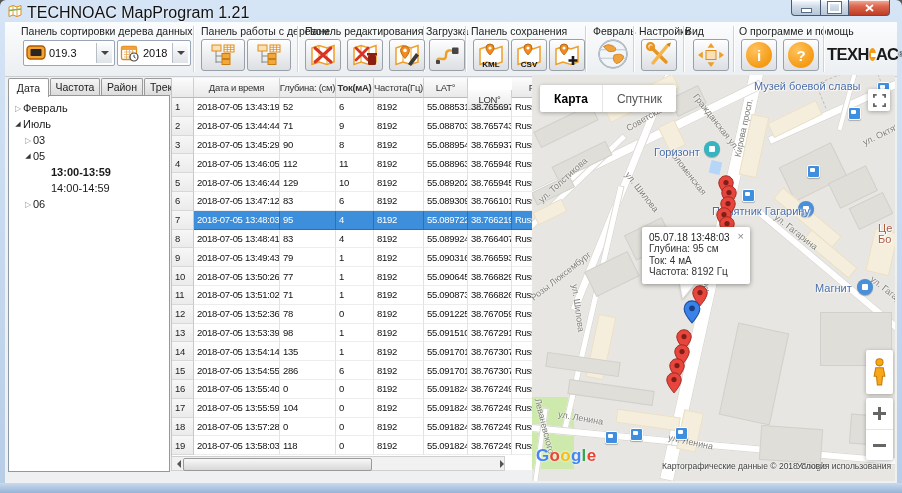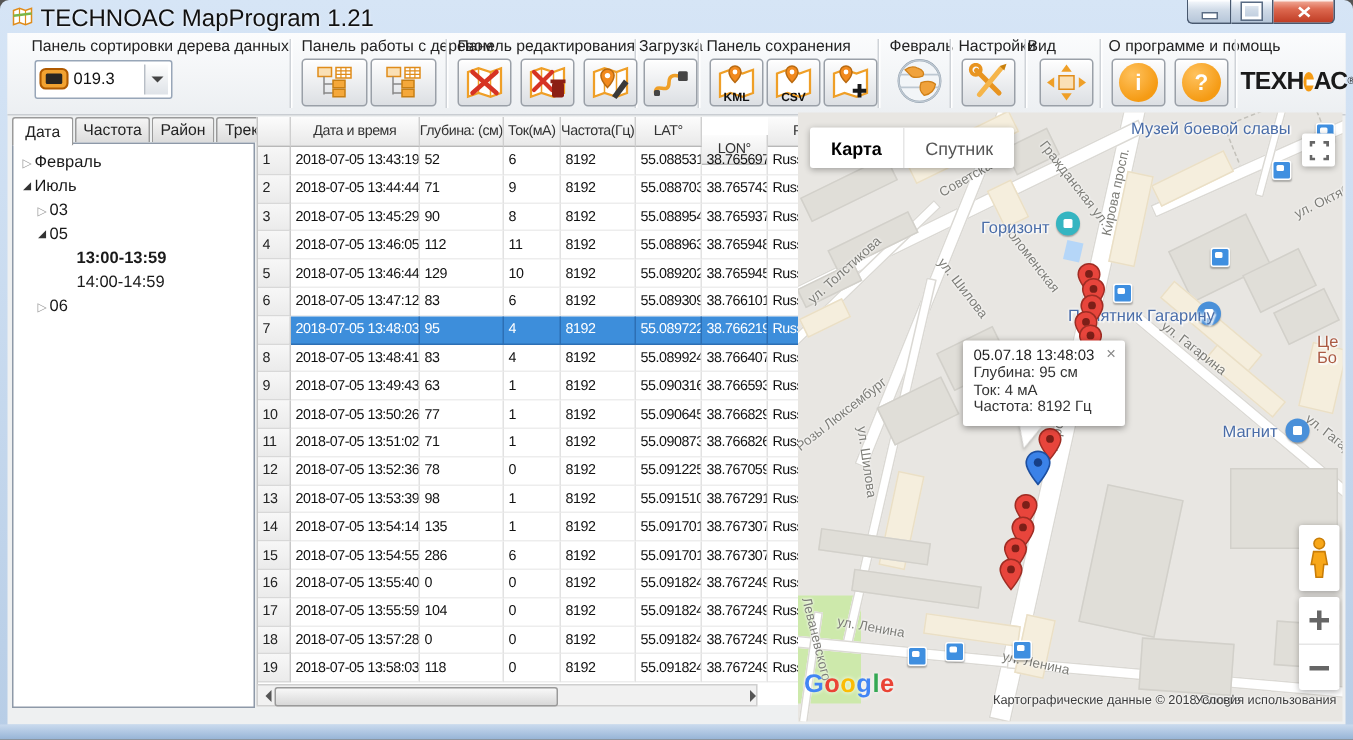--- a/index.html
+++ b/index.html
@@ -176,20 +176,33 @@
     <div class="combo" style="left:18px;width:86px">
       <svg width="20" height="16" viewBox="0 0 20 16">
           <rect x="1" y="1" width="18" height="13" rx="3.5" fill="#f2a230" stroke="#b05a00" stroke-width="1.4"></rect>
           <rect x="4.5" y="4" width="11" height="7" rx="1" fill="#2a2622"></rect>
         </svg>
       <span>019.3</span>
       <span class="combo-arrow">
           <i></i>
         </span>
     </div>
+    <div class="combo" style="left:112px;width:68px">
+      <svg width="20" height="18" viewBox="0 0 20 18">
+          <rect x="1.5" y="2.5" width="15" height="13" rx="1.5" fill="#fff" stroke="#d98a16" stroke-width="1.3"></rect>
+          <rect x="1.5" y="2.5" width="15" height="3.5" fill="#f0a23c"></rect>
+          <path d="M4 8 h10 M4 10.5 h10 M4 13 h10 M6.5 6 v9 M9.5 6 v9 M12.5 6 v9" stroke="#e8b269" stroke-width=".9" fill="none"></path>
+          <circle cx="14" cy="13" r="4" fill="#fff" stroke="#444" stroke-width="1.2"></circle>
+          <path d="M14 10.8 v2.2 l1.6 1" stroke="#444" stroke-width="1" fill="none"></path>
+        </svg>
+      <span>2018</span>
+      <span class="combo-arrow">
+          <i></i>
+        </span>
+    </div>
 
     <div class="tbtn w40" style="left:196px">
       <svg width="26" height="24" viewBox="0 0 26 24">
           <rect x="2" y="2" width="9" height="6" fill="#fae0b5" stroke="#e08c1a"></rect>
           <path d="M6 8 v12 M6 13 h6 M6 19 h6" stroke="#888" fill="none"></path>
           <rect x="12" y="10.5" width="8" height="5" fill="#f5a83a" stroke="#c77f14"></rect>
           <rect x="12" y="16.5" width="8" height="5" fill="#f5a83a" stroke="#c77f14"></rect>
           <rect x="14" y="2" width="10" height="7" fill="#fff" stroke="#e08c1a"></rect>
           <path d="M14 4.3 h10 M14 6.6 h10 M17.3 2 v7 M20.6 2 v7" stroke="#e08c1a" stroke-width=".8" fill="none"></path>
         </svg>
@@ -344,21 +357,21 @@
           <span>06</span>
         </div>
       </div>
   </div>
 
   <div class="grid">
     <div class="thead">
         <div class="th" style="width: 22px;"></div>
         <div class="th" style="width: 86px;">Дата и время</div>
         <div class="th" style="width: 56px;">Глубина: (см)</div>
-        <div class="th" style="width: 38px;">Ток(мА)</div>
+        <div class="th" style="width: 38px; font-weight: bold;">Ток(мА)</div>
         <div class="th" style="width: 50px;">Частота(Гц)</div>
         <div class="th" style="width: 44px;">LAT°</div>
         <div class="th" style="width: 44px; margin-top: 12px;">LON°</div>
         <div class="th" style="width: 60px;">Район</div>
       </div>
     <div>
         <div class="tr">
           <div class="td rowno" style="width: 22px;">1</div>
           <div class="td" style="width: 86px;">2018-07-05 13:43:19</div>
           <div class="td" style="width: 56px;">52</div>
@@ -434,21 +447,21 @@
           <div class="td" style="width: 56px;">83</div>
           <div class="td" style="width: 38px;">4</div>
           <div class="td" style="width: 50px;">8192</div>
           <div class="td" style="width: 44px;">55.089924</div>
           <div class="td" style="width: 44px;">38.766407</div>
           <div class="td" style="width: 60px;">Russia.</div>
         </div>
         <div class="tr">
           <div class="td rowno" style="width: 22px;">9</div>
           <div class="td" style="width: 86px;">2018-07-05 13:49:43</div>
-          <div class="td" style="width: 56px;">63</div>
+          <div class="td" style="width: 56px;">79</div>
           <div class="td" style="width: 38px;">1</div>
           <div class="td" style="width: 50px;">8192</div>
           <div class="td" style="width: 44px;">55.090316</div>
           <div class="td" style="width: 44px;">38.766593</div>
           <div class="td" style="width: 60px;">Russia.</div>
         </div>
         <div class="tr">
           <div class="td rowno" style="width: 22px;">10</div>
           <div class="td" style="width: 86px;">2018-07-05 13:50:26</div>
           <div class="td" style="width: 56px;">77</div>

